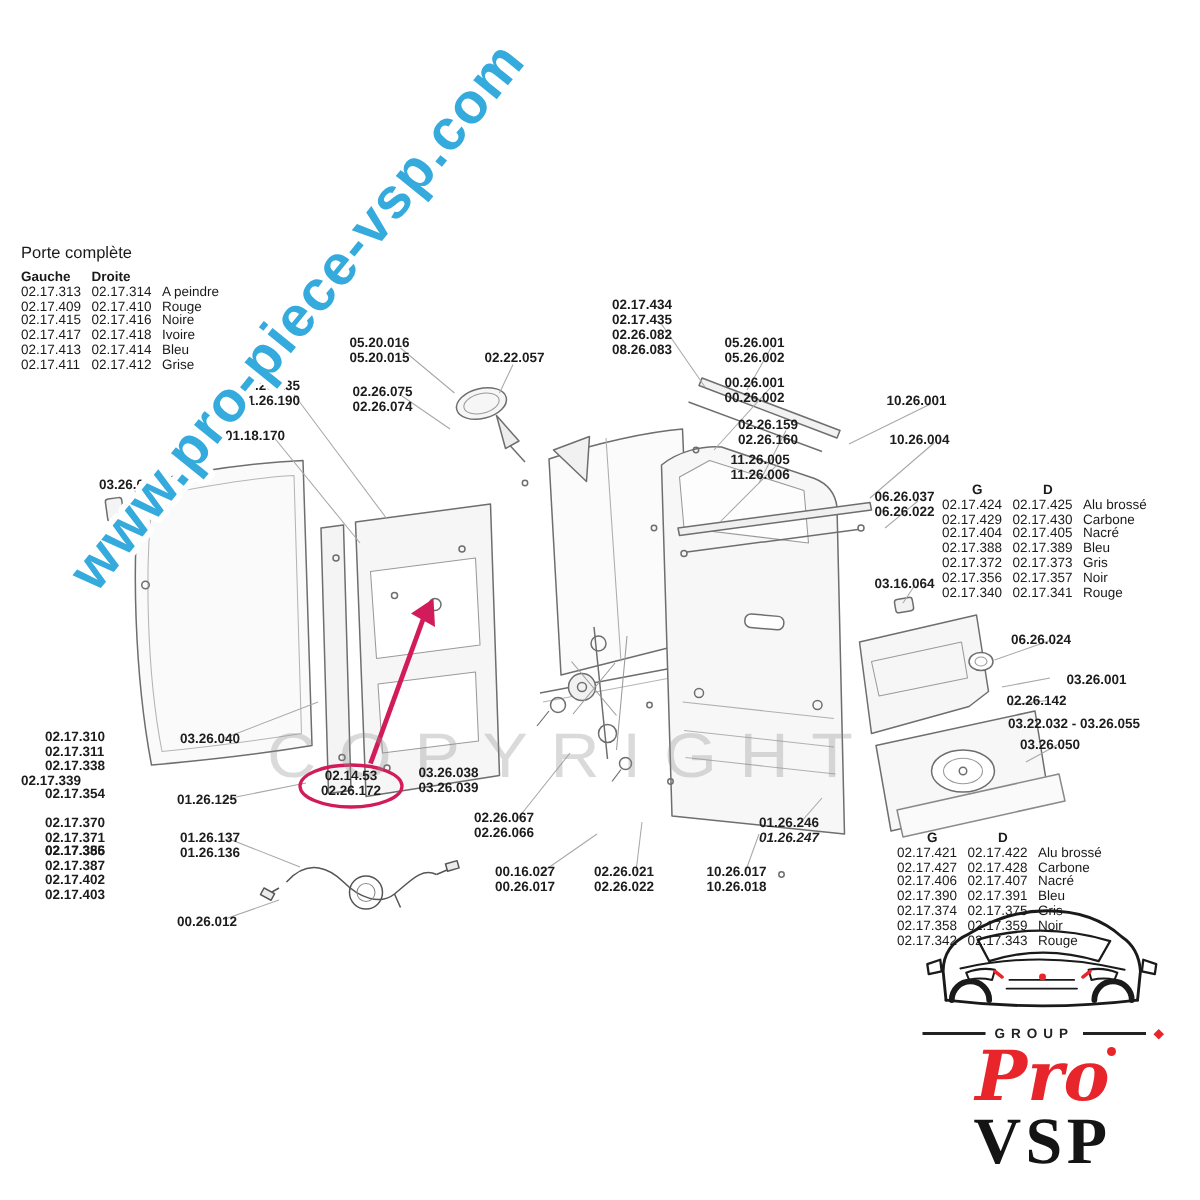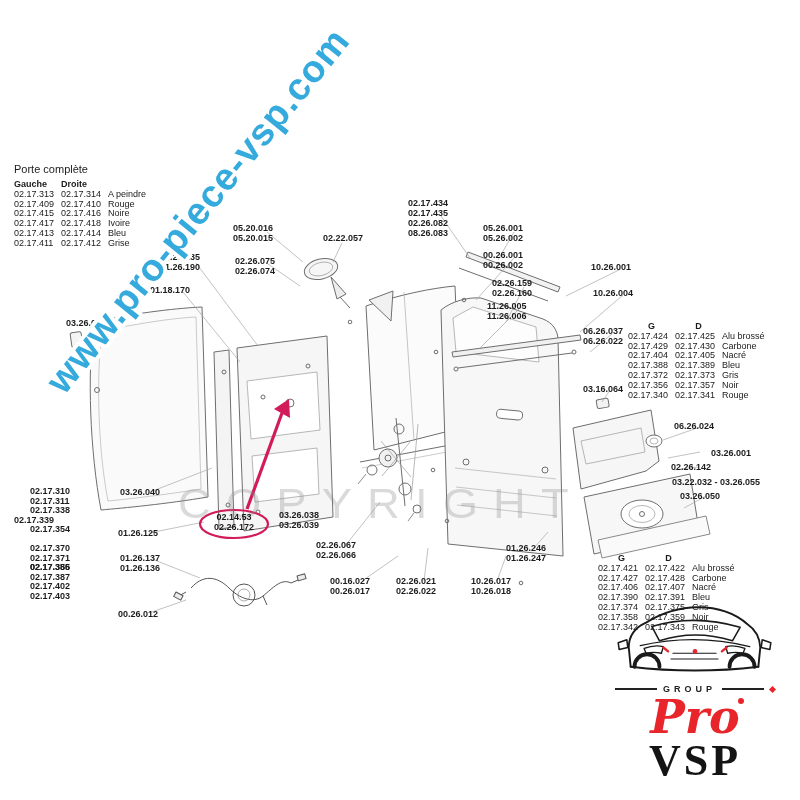--- a/index.html
+++ b/index.html
@@ -244,21 +244,21 @@
       <div class="part-label" style="left: 120px; top: 563px;">01.26.136</div>
       <div class="part-label" style="left: 316px; top: 540px;">02.26.067</div>
       <div class="part-label" style="left: 316px; top: 550px;">02.26.066</div>
       <div class="part-label" style="left: 330px; top: 576px;">00.16.027</div>
       <div class="part-label" style="left: 330px; top: 586px;">00.26.017</div>
       <div class="part-label" style="left: 396px; top: 576px;">02.26.021</div>
       <div class="part-label" style="left: 396px; top: 586px;">02.26.022</div>
       <div class="part-label" style="left: 471px; top: 576px;">10.26.017</div>
       <div class="part-label" style="left: 471px; top: 586px;">10.26.018</div>
       <div class="part-label" style="left: 506px; top: 543px;">01.26.246</div>
-      <div class="part-label" style="left: 506px; top: 553px;">01.26.247</div>
+      <div class="part-label" style="left: 506px; top: 553px; font-style: italic;">01.26.247</div>
       <div class="part-label" style="left: 118px; top: 609px;">00.26.012</div>
       <div class="part-label" style="left: 30px; top: 486px;">02.17.310</div>
       <div class="part-label" style="left: 30px; top: 496px;">02.17.311</div>
       <div class="part-label" style="left: 30px; top: 505px;">02.17.338</div>
       <div class="part-label" style="left: 14px; top: 515px;">02.17.339</div>
       <div class="part-label" style="left: 30px; top: 524px;">02.17.354</div>
       <div class="part-label" style="left: 30px; top: 562px;">02.17.355</div>
       <div class="part-label" style="left: 30px; top: 543px;">02.17.370</div>
       <div class="part-label" style="left: 30px; top: 553px;">02.17.371</div>
       <div class="part-label" style="left: 30px; top: 562px;">02.17.386</div>

